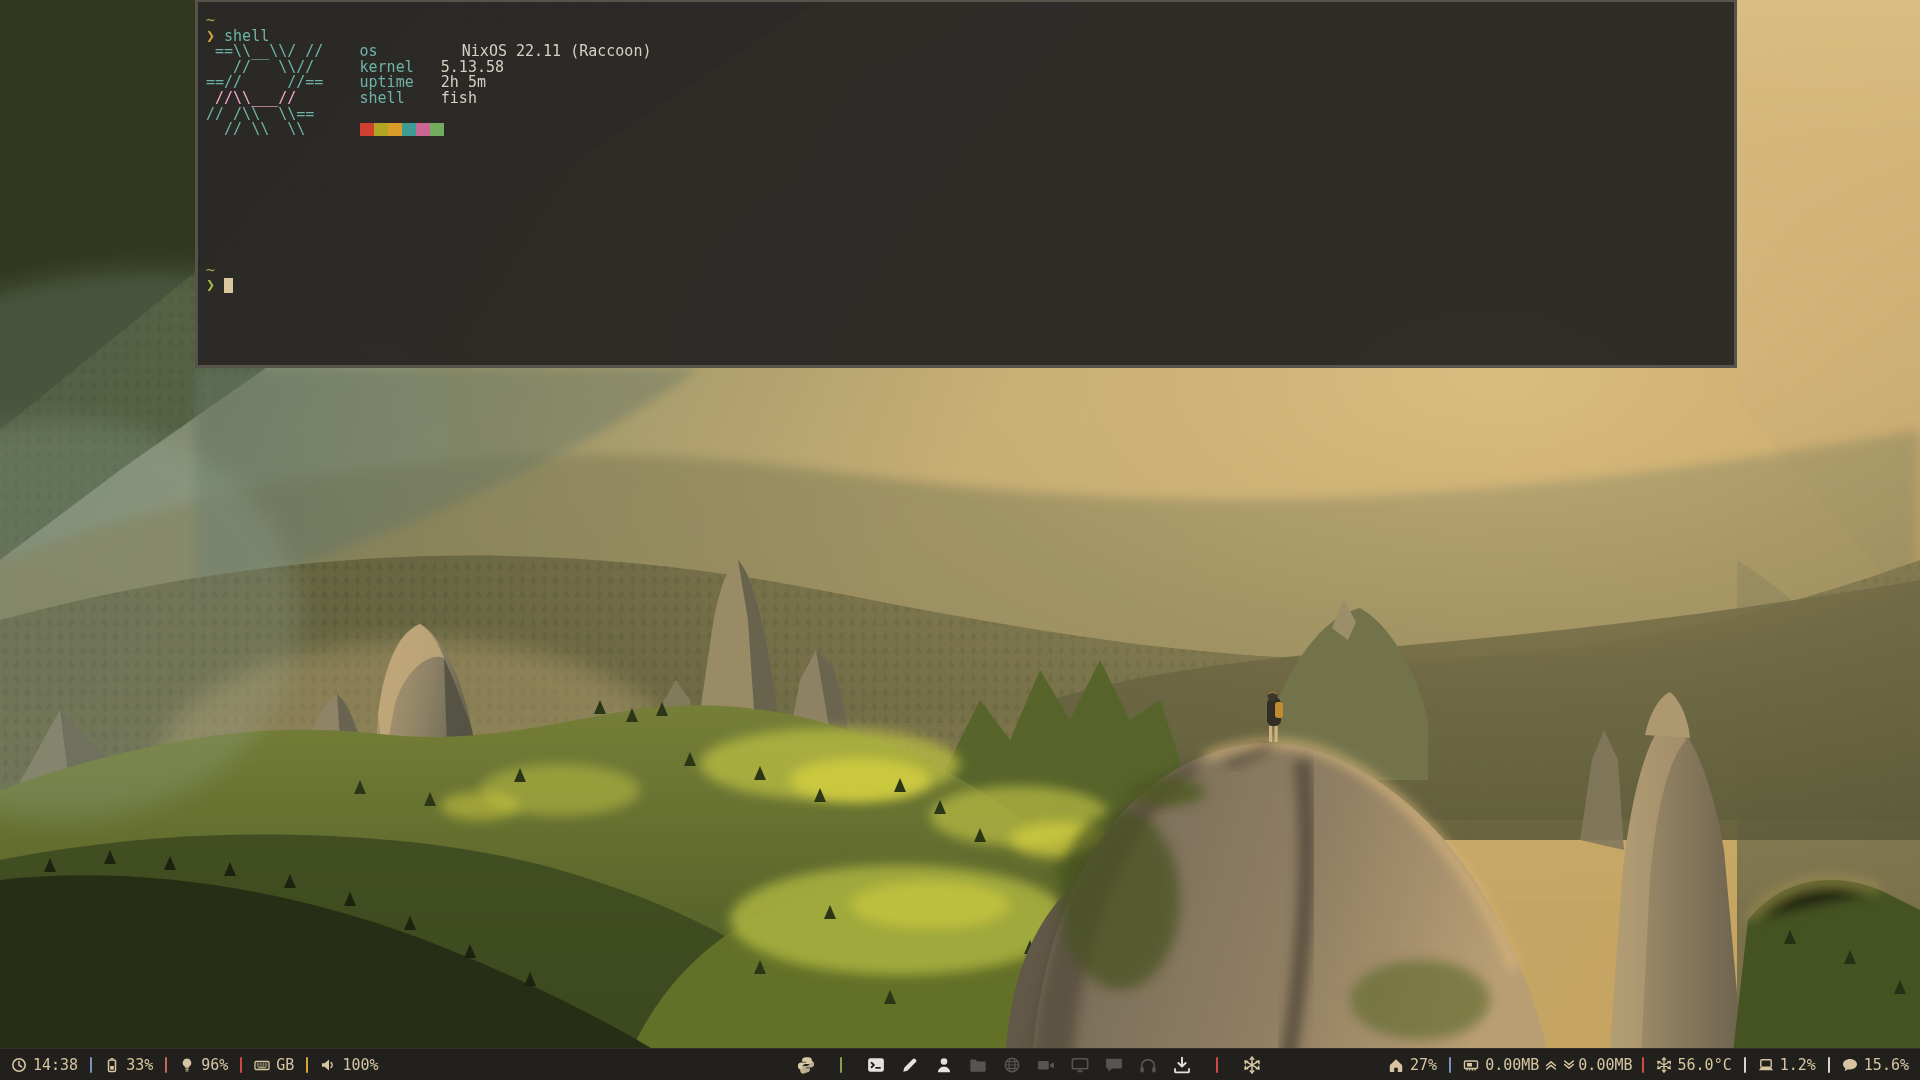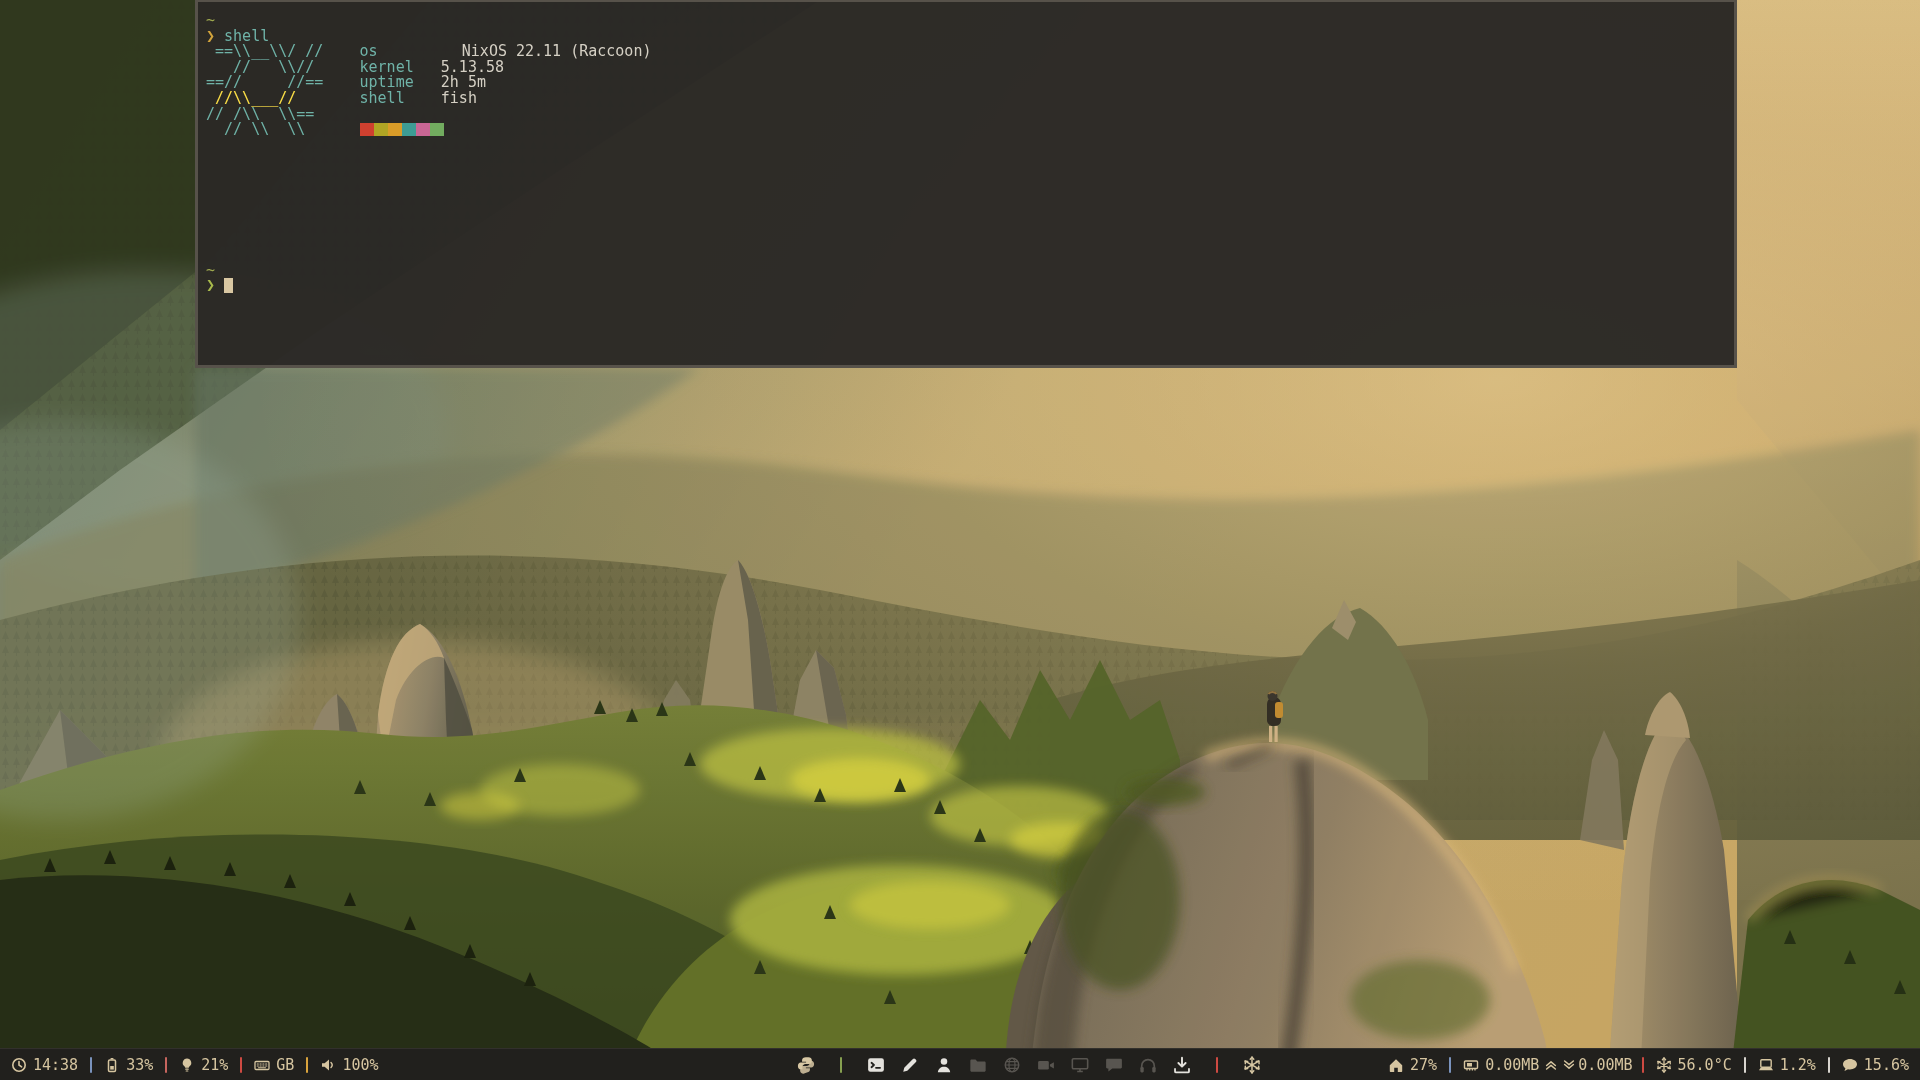--- a/index.html
+++ b/index.html
@@ -209,21 +209,21 @@
     <ellipse cx="60" cy="620" rx="240" ry="200" fill="#9eb2a4" opacity="0.22" filter="url(#soft12)"></ellipse>
   </svg>
 
   <div id="terminal">
     <div>
         <div class="tl"><span style="color: rgb(159, 169, 78);">~</span></div>
         <div class="tl"><span style="color: rgb(209, 163, 60);">❯</span><span style="color: rgb(213, 208, 196);"> </span><span style="color: rgb(111, 179, 168);">shell</span></div>
         <div class="tl"><span style="color: rgb(111, 179, 168);"> ==\\__\\/ //    </span><span style="color: rgb(111, 179, 168);">os       </span><span style="color: rgb(213, 208, 196); margin-left: 21px;">NixOS 22.11 (Raccoon)</span></div>
         <div class="tl"><span style="color: rgb(111, 179, 168);">   //   \\//     </span><span style="color: rgb(111, 179, 168);">kernel   </span><span style="color: rgb(213, 208, 196);">5.13.58</span></div>
         <div class="tl"><span style="color: rgb(111, 179, 168);">==//     //==    </span><span style="color: rgb(111, 179, 168);">uptime   </span><span style="color: rgb(213, 208, 196);">2h 5m</span></div>
-        <div class="tl"><span style="color: #fde047;"> //\\___//       </span><span style="color: rgb(111, 179, 168);">shell    </span><span style="color: rgb(213, 208, 196); margin-top: 48px;">fish</span></div>
+        <div class="tl"><span style="color: #f9a8d4;"> //\\___//       </span><span style="color: rgb(111, 179, 168);">shell    </span><span style="color: rgb(213, 208, 196); margin-top: 48px;">fish</span></div>
         <div class="tl"><span style="color: rgb(111, 179, 168);">// /\\  \\==</span></div>
         <div class="tl"><span style="color: rgb(111, 179, 168);">  // \\  \\      </span><span class="sw" style="background: rgb(207, 64, 47);"></span><span class="sw" style="background: rgb(176, 165, 36);"></span><span class="sw" style="background: rgb(217, 156, 40);"></span><span class="sw" style="background: rgb(61, 156, 148);"></span><span class="sw" style="background: rgb(201, 102, 148);"></span><span class="sw" style="background: rgb(114, 172, 95);"></span></div>
         <div class="tl"></div>
         <div class="tl"></div>
         <div class="tl"></div>
         <div class="tl"></div>
         <div class="tl"></div>
         <div class="tl"></div>
         <div class="tl"></div>
         <div class="tl"></div>
@@ -256,21 +256,21 @@
         </span>
         <span class="sep" style="background: rgb(199, 101, 94);"></span>
         <span class="widget">
           <span class="wicon">
             <svg viewBox="0 0 16 16" width="16" height="16" aria-hidden="true">
               <path d="M8 1.5a4.3 4.3 0 00-2.6 7.7c.5.4.8 1 .8 1.6h3.6c0-.6.3-1.2.8-1.6A4.3 4.3 0 008 1.5z" fill="currentColor"></path>
               <rect x="6.2" y="11.6" width="3.6" height="1.2" rx=".6" fill="currentColor"></rect>
               <rect x="6.6" y="13.4" width="2.8" height="1.1" rx=".55" fill="currentColor"></rect>
             </svg>
           </span>
-          <span class="wtext">21%</span>
+          <span class="wtext">96%</span>
         </span>
         <span class="sep" style="background: rgb(206, 74, 66);"></span>
         <span class="widget">
           <span class="wicon">
             <svg viewBox="0 0 16 16" width="16" height="16" aria-hidden="true">
               <rect x="1" y="4.5" width="14" height="8" rx="1" fill="none" stroke="currentColor" stroke-width="1.3"></rect>
               <path d="M3.2 7h1.2M6 7h1.2M8.8 7h1.2M11.6 7h1.2M3.2 9h1.2M6 9h1.2M8.8 9h1.2M11.6 9h1.2M4.5 10.8h7" stroke="currentColor" stroke-width="1.1" stroke-linecap="round"></path>
             </svg>
           </span>
           <span class="wtext">GB</span>

